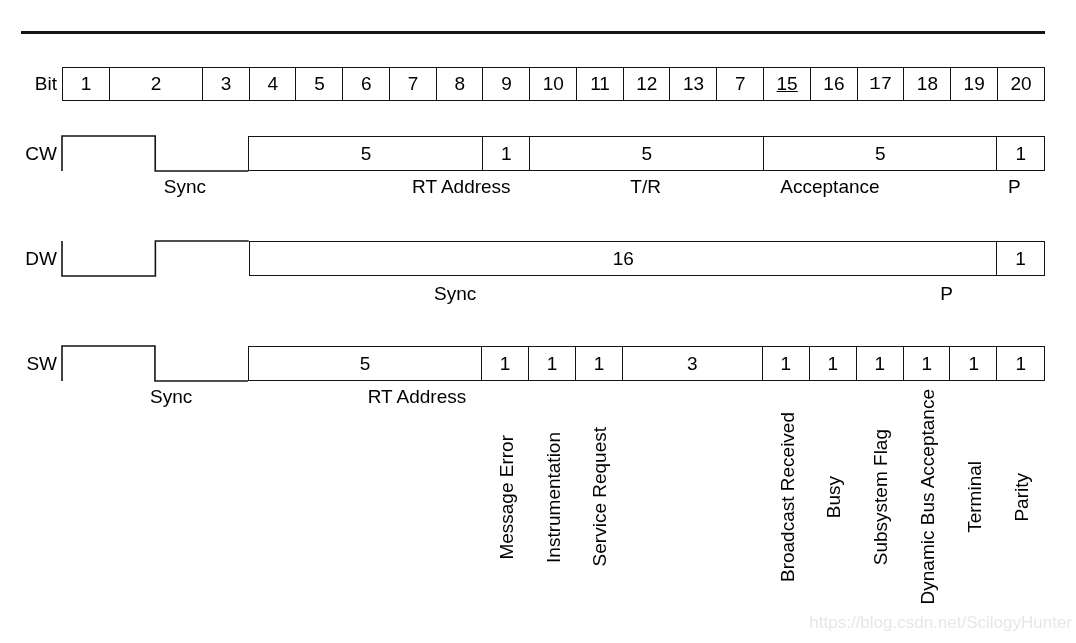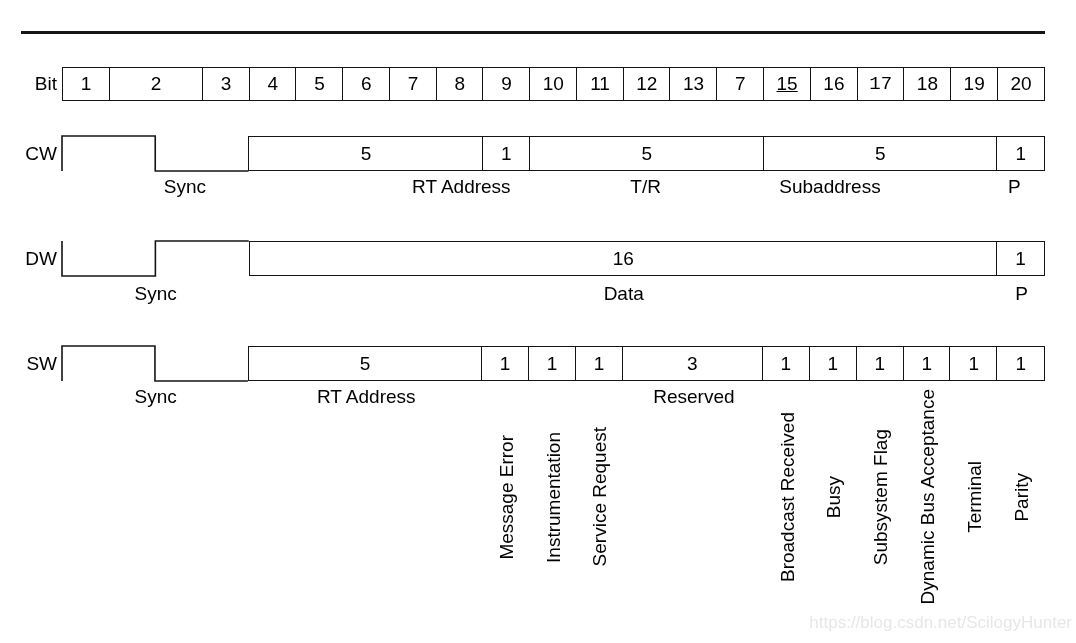--- a/index.html
+++ b/index.html
@@ -80,36 +80,35 @@
         <div class="box" style="flex-grow: 5;">5</div>
         <div class="box" style="flex-grow: 1;">1</div>
         <div class="box" style="flex-grow: 5;">5</div>
         <div class="box" style="flex-grow: 5;">5</div>
         <div class="box" style="flex-grow: 1;">1</div>
       </div>
       <div class="word-labels" style="top: 176px;">
         <div class="lab" style="flex-grow: 4;">Sync</div>
         <div class="lab" style="flex-grow: 5;">RT Address</div>
         <div class="lab" style="flex-grow: 1;">T/R</div>
-        <div class="lab" style="flex-grow: 5;">Subaddress</div>
+        <div class="lab" style="flex-grow: 5;">Acceptance</div>
         <div class="lab" style="flex-grow: 1;">P</div>
       </div>
       <div class="row-label" style="top: 241px; height: 35px; line-height: 35px;">DW</div>
       <div class="word-boxes" style="top: 241px;">
         <div class="sync-cell" style="flex-grow: 4;">
           <svg viewBox="0 0 100 100" preserveAspectRatio="none">
             <polyline points="0,0 0,100 50,100 50,0 100,0" fill="none" stroke="currentColor" stroke-width="1.6" vector-effect="non-scaling-stroke"></polyline>
           </svg>
         </div>
         <div class="box" style="flex-grow: 16;">16</div>
         <div class="box" style="flex-grow: 1;">1</div>
       </div>
       <div class="word-labels" style="top: 283px;">
         <div class="lab" style="flex-grow: 4;">Sync</div>
-        <div class="lab" style="flex-grow: 16;">Data</div>
         <div class="lab" style="flex-grow: 1;">P</div>
       </div>
       <div class="row-label" style="top: 346px; height: 35px; line-height: 35px;">SW</div>
       <div class="word-boxes" style="top: 346px;">
         <div class="sync-cell" style="flex-grow: 4;">
           <svg viewBox="0 0 100 100" preserveAspectRatio="none">
             <polyline points="0,100 0,0 50,0 50,100 100,100" fill="none" stroke="currentColor" stroke-width="1.6" vector-effect="non-scaling-stroke"></polyline>
           </svg>
         </div>
         <div class="box" style="flex-grow: 5;">5</div>
@@ -123,21 +122,20 @@
         <div class="box" style="flex-grow: 1;">1</div>
         <div class="box" style="flex-grow: 1;">1</div>
         <div class="box" style="flex-grow: 1;">1</div>
       </div>
       <div class="word-labels" style="top: 386px;">
         <div class="lab" style="flex-grow: 4;">Sync</div>
         <div class="lab" style="flex-grow: 5;">RT Address</div>
         <div class="lab" style="flex-grow: 1;"></div>
         <div class="lab" style="flex-grow: 1;"></div>
         <div class="lab" style="flex-grow: 1;"></div>
-        <div class="lab" style="flex-grow: 3;">Reserved</div>
         <div class="lab" style="flex-grow: 1;"></div>
         <div class="lab" style="flex-grow: 1;"></div>
         <div class="lab" style="flex-grow: 1;"></div>
         <div class="lab" style="flex-grow: 1;"></div>
         <div class="lab" style="flex-grow: 1;"></div>
         <div class="lab" style="flex-grow: 1;"></div>
       </div>
     </div>
 
   <div class="flexrow vband">

